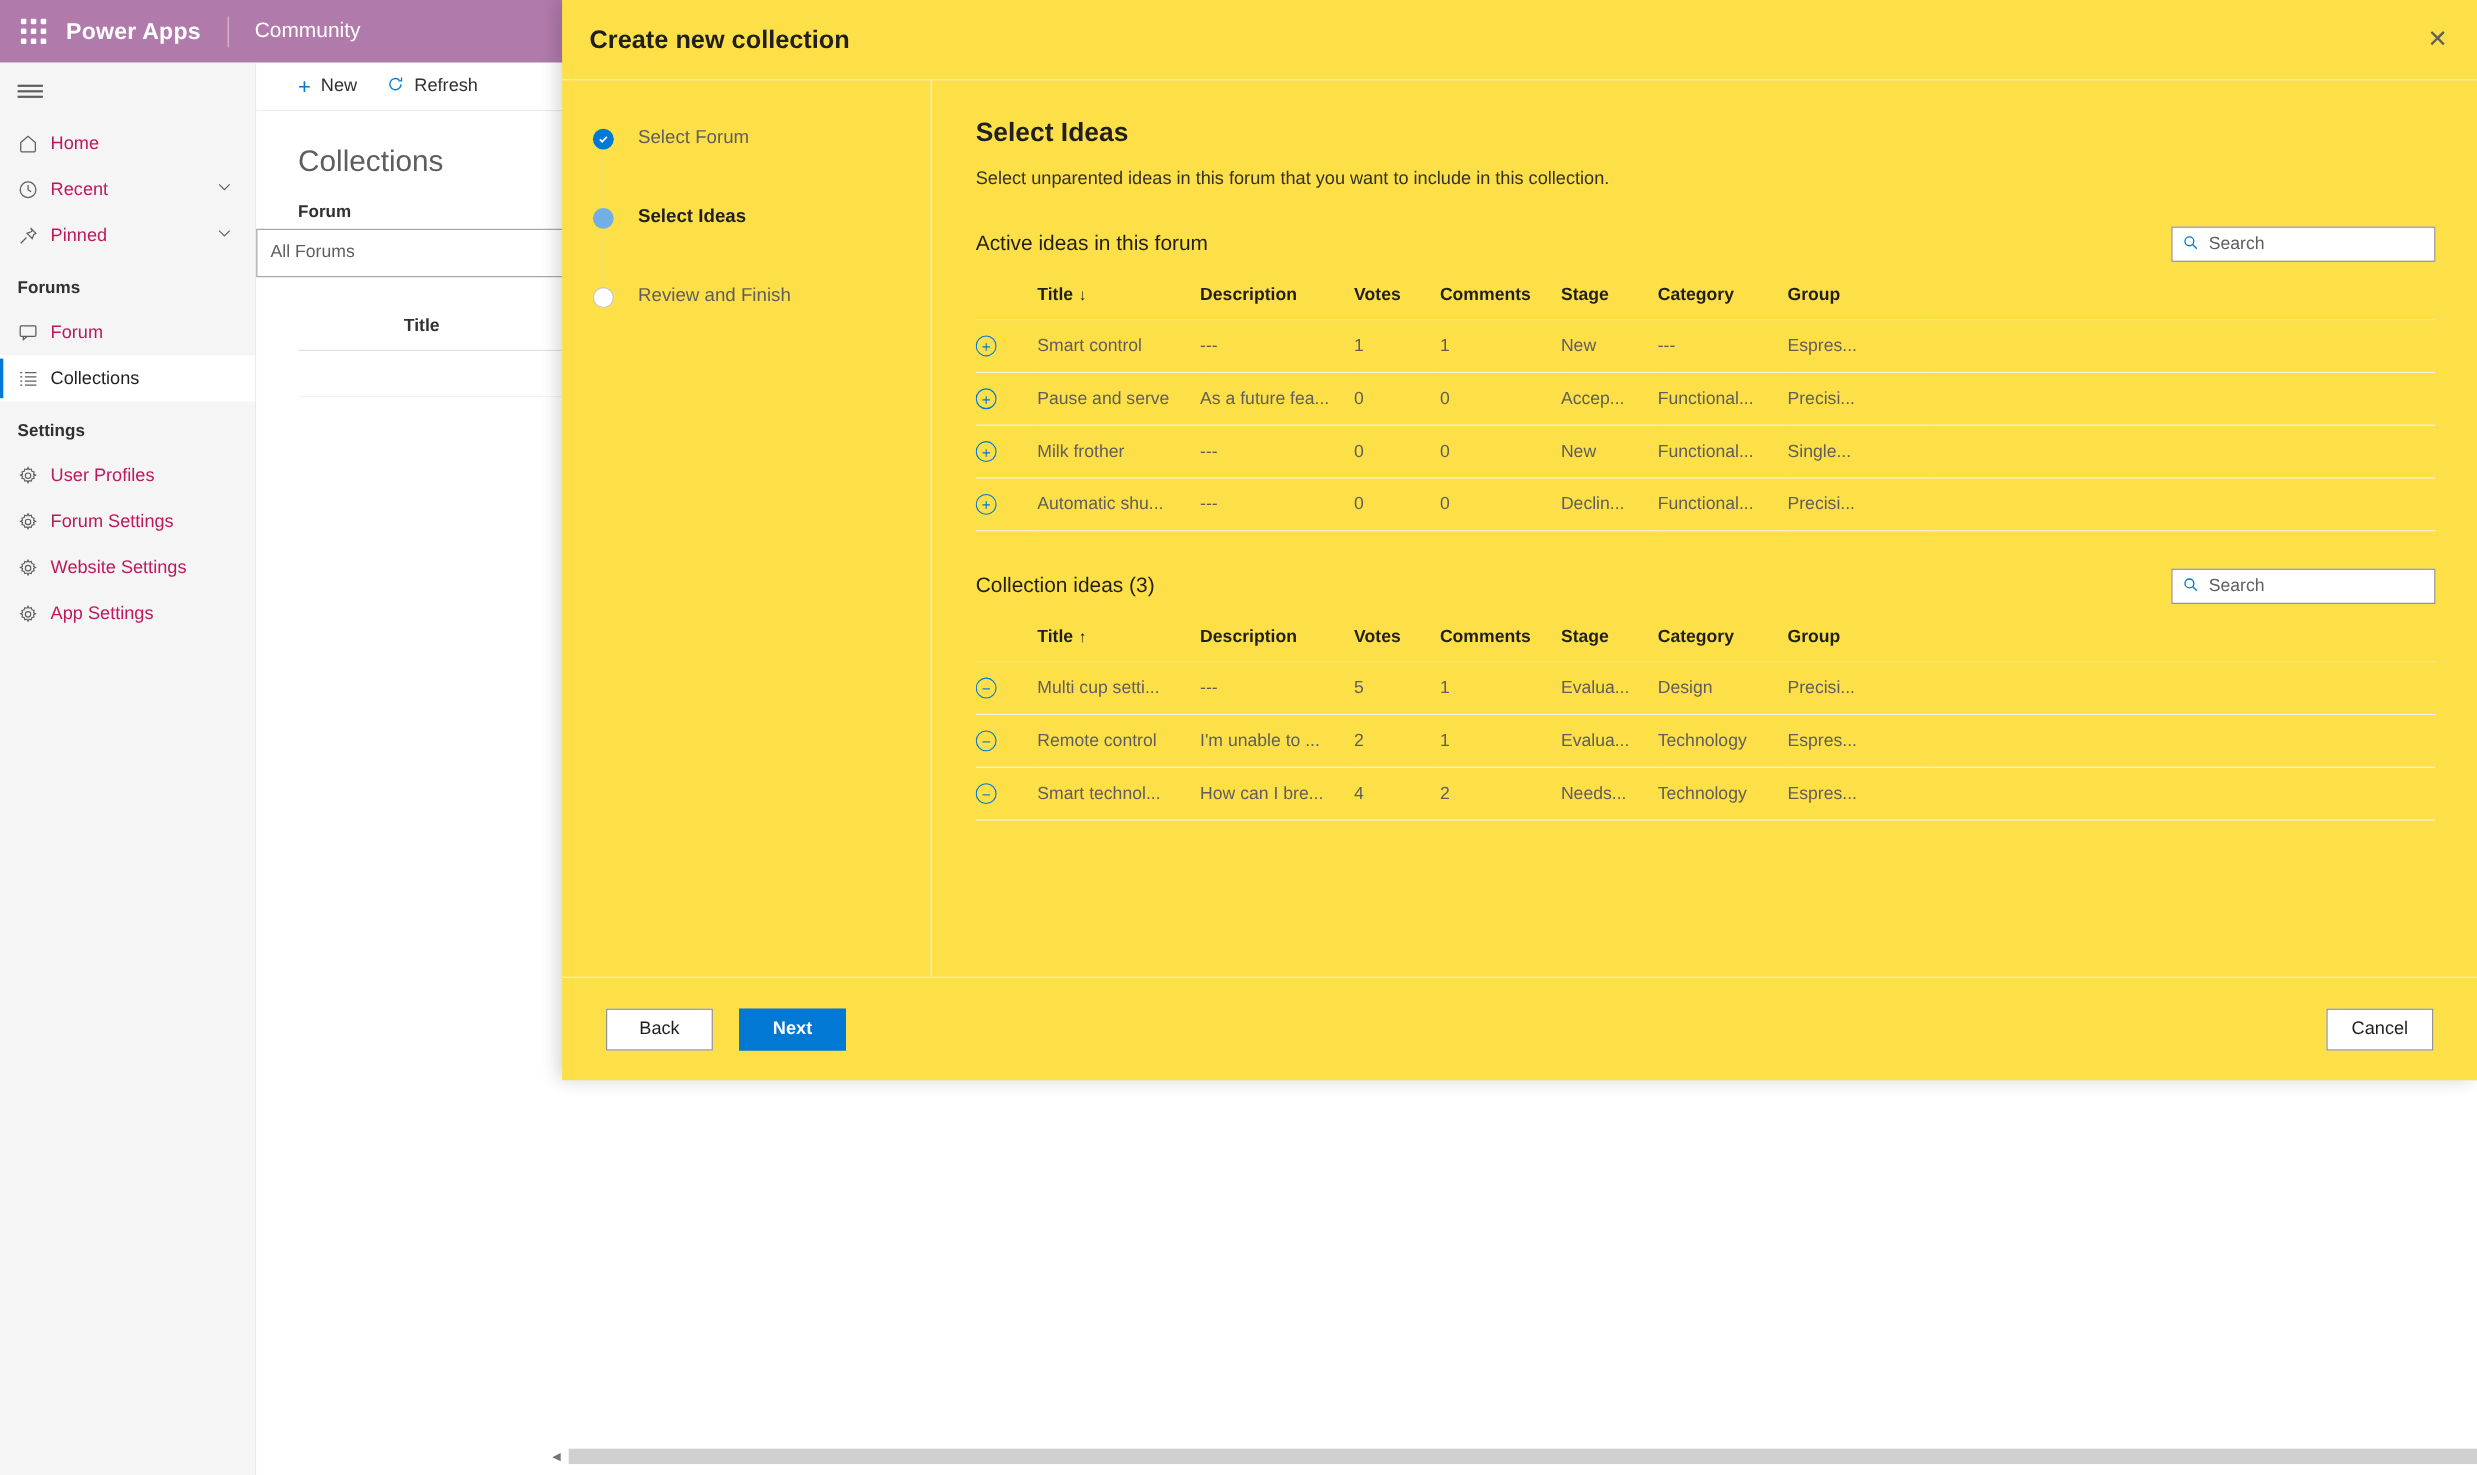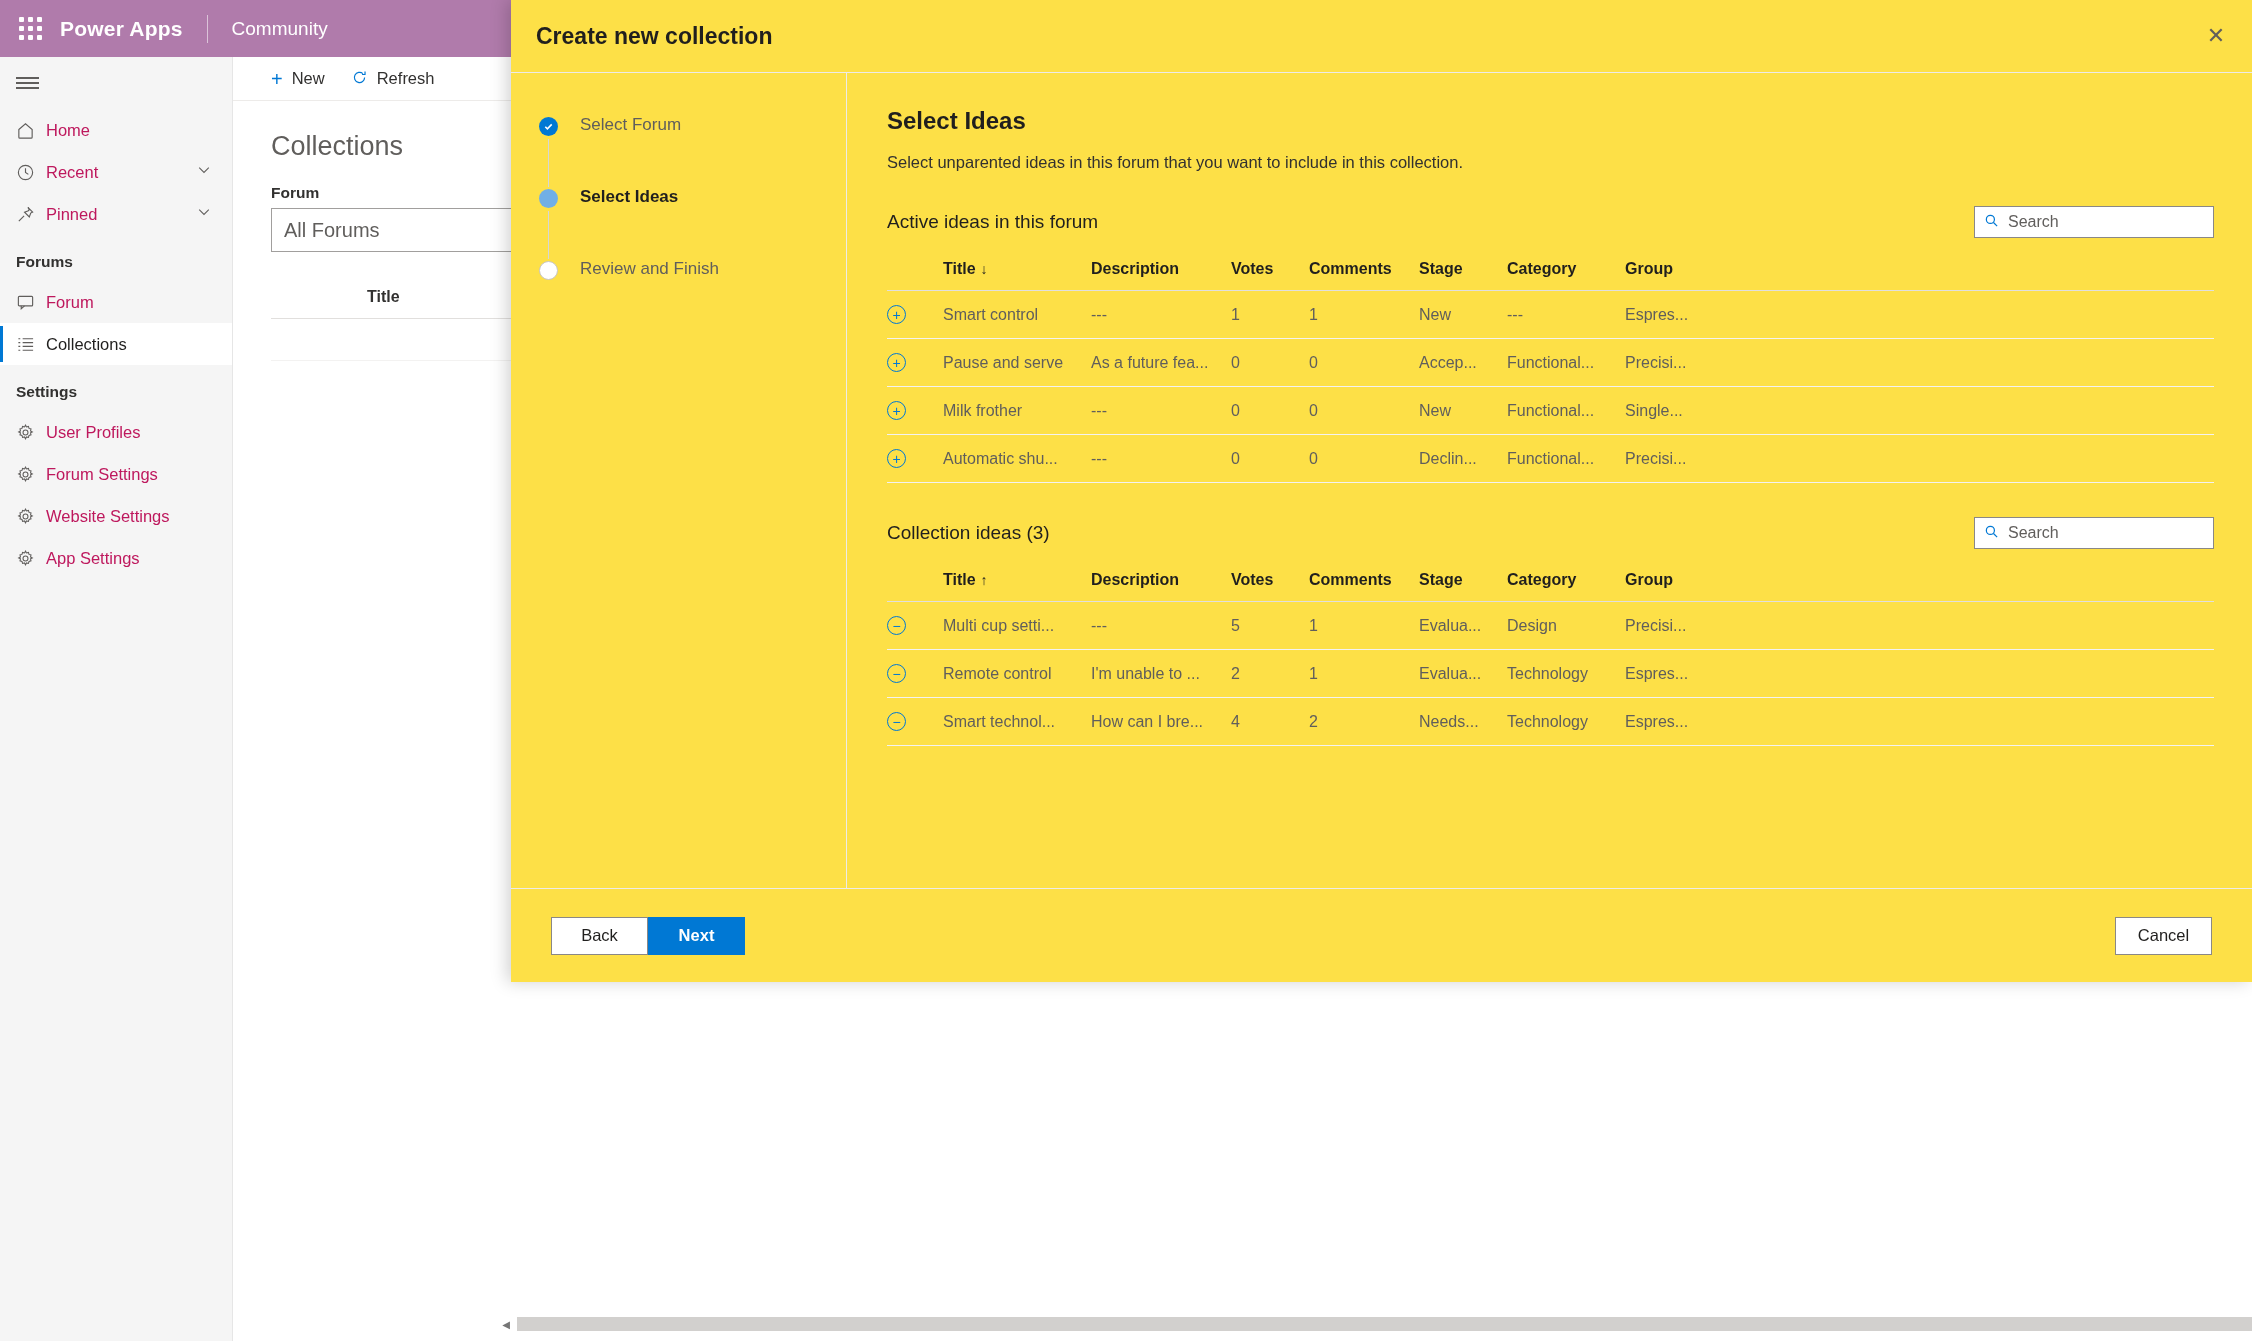--- a/index.html
+++ b/index.html
@@ -49,22 +49,22 @@
   }
   .cmdbar {
     height: 44px; display: flex; align-items: center; gap: 26px;
     padding-left: 38px; border-bottom: 1px solid #edebe9;
   }
   .cmd { display: flex; align-items: center; gap: 9px; color: #323130; font-size: 16.5px; cursor: pointer; }
   .cmd .glyph { color: #0078d4; font-size: 20px; line-height: 1; }
   .page-title { font-size: 27px; color: #605e5c; padding: 30px 0 0 38px; }
   .field-label { font-size: 15.5px; font-weight: bold; color: #323130; padding: 22px 0 6px 38px; }
   .combo {
-    margin-left: 38px; width: 330px; height: 44px; border: 1px solid #a19f9d;
-    display: flex; align-items: center; padding: 0 12px; color: #605e5c; font-size: 20px;
+    width: 330px; height: 44px; border: 1px solid #a19f9d;
+    display: flex; align-items: center; padding: 0 12px; color: #605e5c; font-size: 16px;
   }
   .grid-head { margin: 36px 0 0 38px; width: 330px; border-bottom: 1px solid #e1dfdd; padding-bottom: 12px; }
   .grid-head .col { font-size: 16px; color: #323130; font-weight: bold; padding-left: 96px; }
   .grid-empty-row { margin-left: 38px; width: 330px; height: 42px; border-bottom: 1px solid #f3f2f1; }
 
   .hscroll {
     position: absolute; left: 262px; right: 0; bottom: 8px; height: 18px; display: flex; align-items: center;
   }
   .hscroll-arrow { width: 22px; text-align: center; color: #767676; font-size: 10px; }
   .hscroll-track { flex: 1; height: 14px; background: #d2d0ce; }
@@ -145,21 +145,21 @@
   .modal-footer {
     flex: 0 0 auto; height: 94px; border-top: 1px solid #edebe9;
     display: flex; align-items: center; padding: 0 40px;
   }
   .btn {
     height: 38px; min-width: 97px; padding: 0 18px; font-size: 16.5px;
     border: 1px solid #8a8886; background: #fff; color: #201f1e; cursor: pointer;
     font-family: "Liberation Sans", sans-serif;
   }
   .btn.primary { background: #0078d4; border-color: #0078d4; color: #fff; font-weight: bold; }
-  .btn + .btn { margin-left: 0; }
+  .btn + .btn { margin-left: 24px; }
   .spacer { flex: 1; }
 </style>
 </head>
 <body>
 
 <div id="app-root">
 
   <div class="topbar">
     <div class="waffle">
       <div class="waffle-grid">

